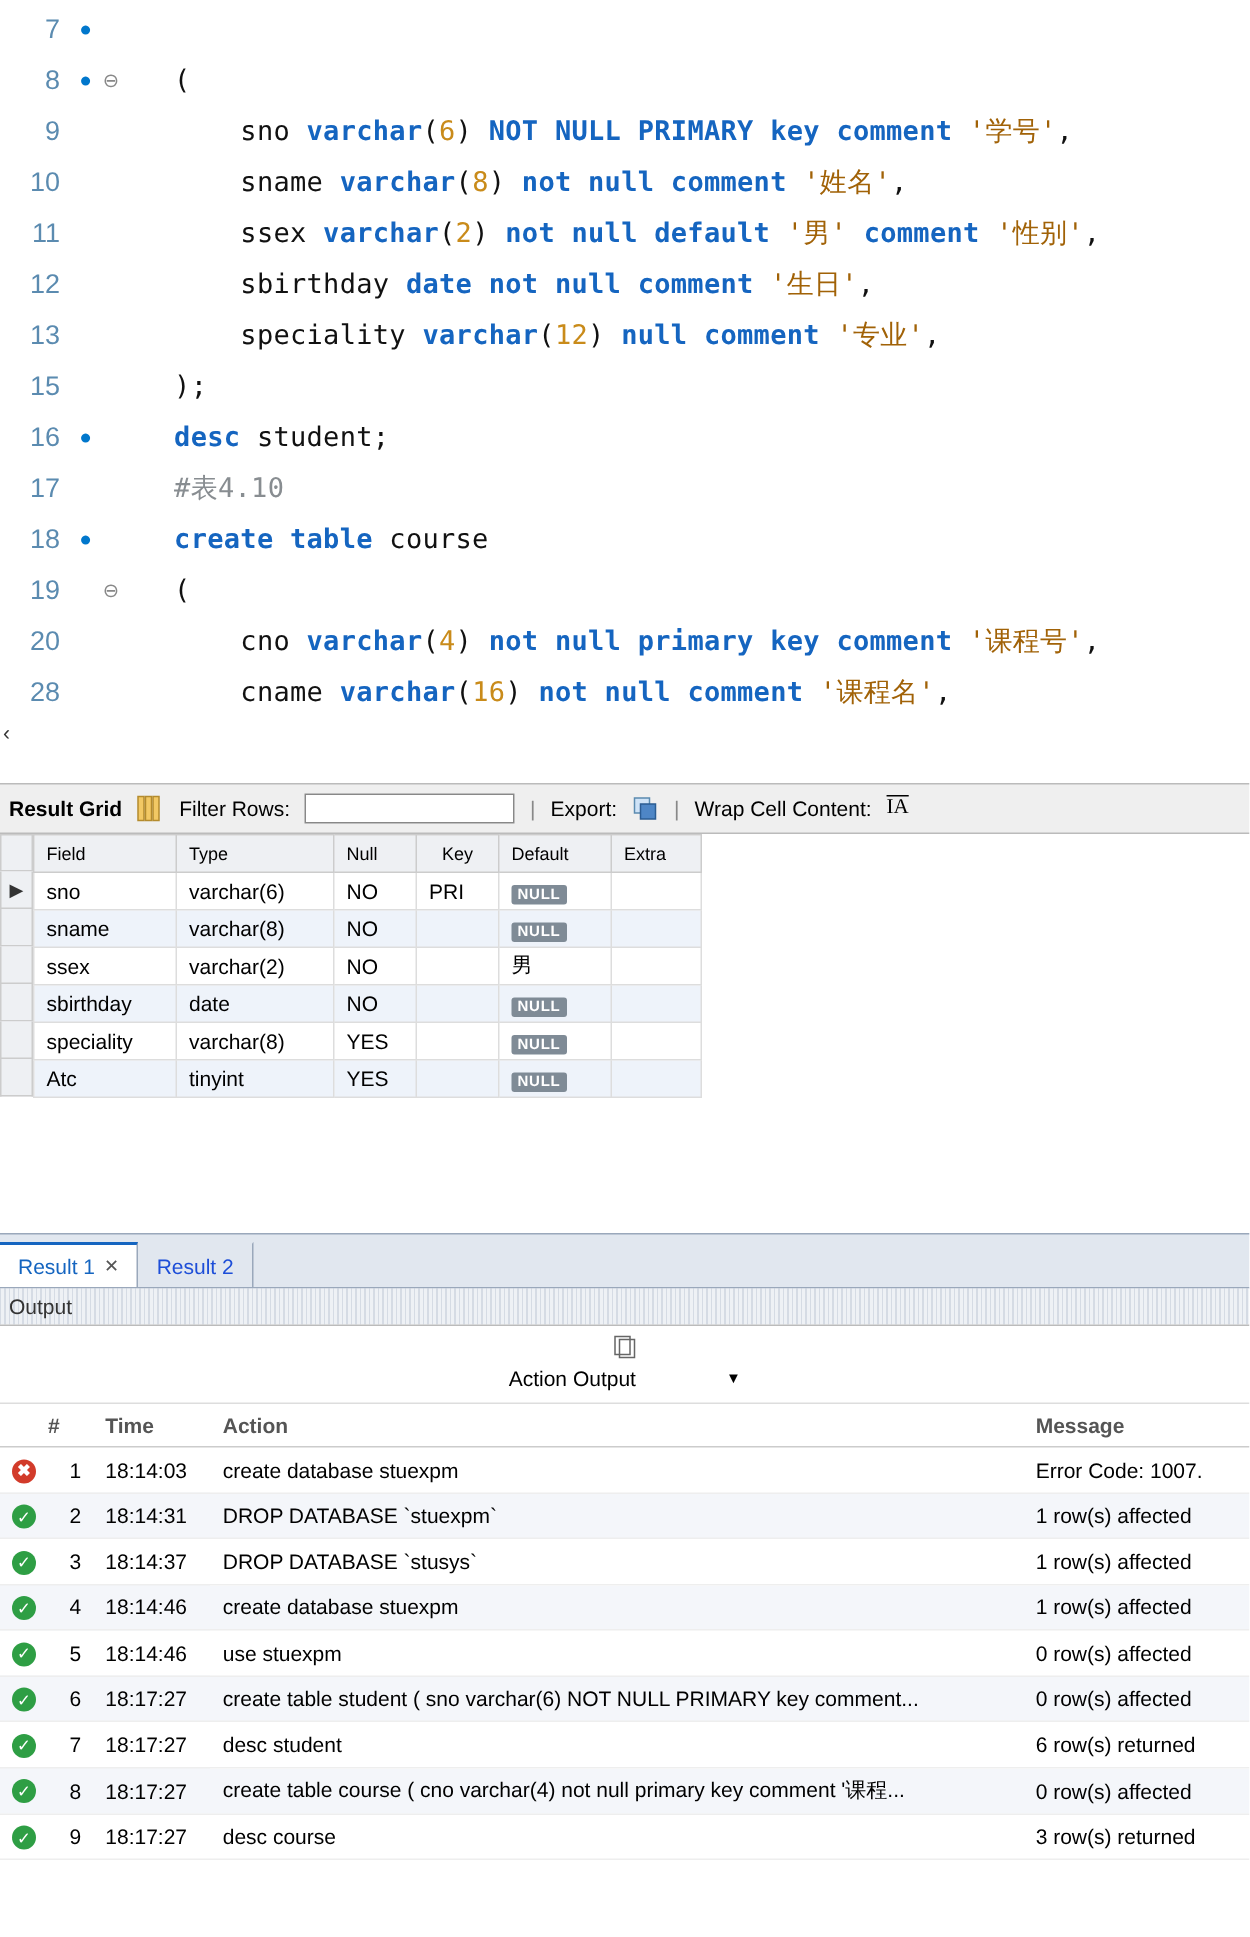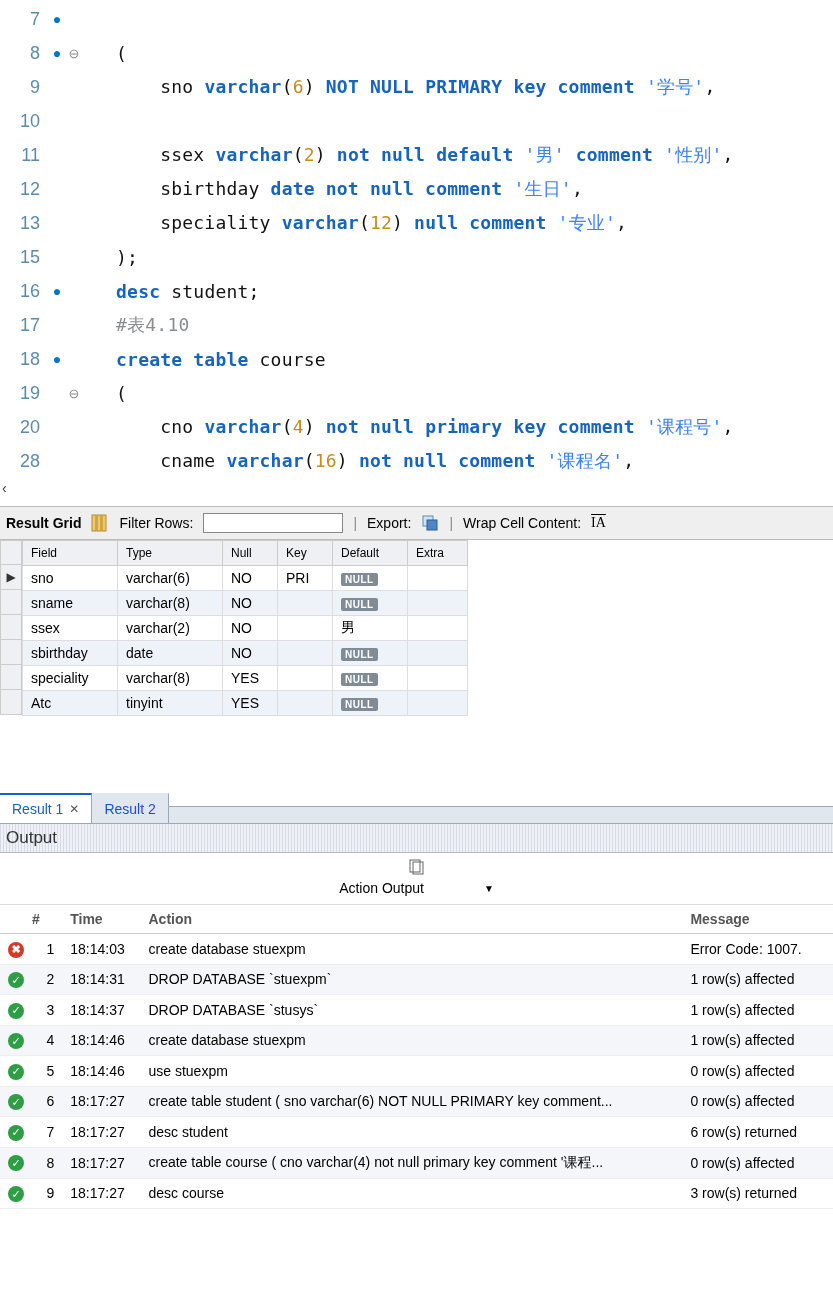--- a/index.html
+++ b/index.html
@@ -9,52 +9,52 @@
   .editor { display: flex; flex-direction: column; background: #fff; padding-top: 2px; }
   .code-line { display: flex; align-items: center; height: 34px; }
   .gutter { width: 50px; text-align: right; padding-right: 10px; color: #5b8bb0; font-size: 18px; user-select: none; }
   .bullet { width: 14px; text-align: center; color: #0077cc; font-size: 14px; }
   .fold { width: 20px; text-align: center; color: #888; font-size: 13px; }
   .code { font-family: Consolas, "Lucida Console", monospace; font-size: 18px; white-space: pre; padding-left: 10px; letter-spacing: 0.2px; }
   .kw { color: #1565c0; font-weight: bold; }
   .kw2 { color: #1565c0; font-weight: bold; }
   .ident { color: #111; }
   .num { color: #c98b1a; }
-  .str { color: #3b82f6; }
+  .str { color: #a16207; }
   .cmt { color: #888d91; }
 
   .close-row { height: 20px; display: flex; align-items: center; color: #333; font-size: 14px; padding-left: 2px; }
 
   
-  .grid-toolbar { display: flex; align-items: center; gap: 10px; border-top: 1px solid #bbb; border-bottom: 1px solid #bbb; padding: 6px 6px; margin-top: 8px; background: #efefef; }
+  .grid-toolbar { display: flex; align-items: center; gap: 10px; border-top: 1px solid #bbb; border-bottom: 1px solid #bbb; padding: 6px 6px; margin-top: 24px; background: #efefef; }
   .grid-toolbar .lbl { font-weight: bold; }
   .grid-icon { width: 18px; height: 18px; display: inline-flex; }
   .filter-input { width: 140px; height: 20px; border: 1px solid #888; background: #fff; }
   .sep { color: #888; }
 
   
   .grid-wrap { display: flex; }
   .rowhead-col { width: 22px; display: flex; flex-direction: column; }
   .rowhead-cell { height: 25px; border: 1px solid #ccc; border-top: none; background: #eef0f3; display:flex; align-items:center; justify-content:center; font-size:12px; color:#333; }
   .rowhead-top { height: 25px; border: 1px solid #ccc; background: #eef0f3; }
   table.grid { border-collapse: collapse; }
   table.grid th { background: #eef0f3; border: 1px solid #ccc; font-weight: normal; text-align: left; padding: 3px 8px; height: 25px; font-size: 12px; }
   table.grid td { border: 1px solid #ddd; padding: 3px 8px; height: 25px; font-size: 14px; background: #fff; }
   table.grid tr:nth-child(even) td { background: #eef3fa; }
   .null-pill { background: #7f8b96; color: #fff; font-size: 10px; padding: 1px 4px; border-radius: 2px; font-weight: bold; letter-spacing: 0.5px; }
 
   
   .spacer { height: 90px; }
-  .tabs { display: flex; border-bottom: 1px solid #9aa8bb; border-top: 1px solid #9aa8bb; background: #e1e7ef; height: 18px; align-items: flex-end; }
+  .tabs { display: flex; border-bottom: 1px solid #9aa8bb; border-top: 1px solid #9aa8bb; background: #e1e7ef; height: 37px; align-items: flex-end; }
   .tab { padding: 5px 12px; font-size: 14px; color: #1d4ed8; border-right: 1px solid #9aa8bb; background: #e1e7ef; height: 30px; display:flex; align-items:center; gap:6px; border-top: 1px solid transparent;}
   .tab.active { background: #fff; color: #1565c0; border-top: 2px solid #1565c0; }
   .tab .close { color: #555; font-size: 12px; }
 
   
-  .output-header { background: repeating-linear-gradient(90deg,#d5dbe4 0 1px,#eef1f5 1px 3px); padding: 4px 6px; font-size: 17px; color: #333; border-bottom: 1px solid #bbb; }
+  .output-header { background: repeating-linear-gradient(90deg,#d5dbe4 0 1px,#eef1f5 1px 3px); padding: 4px 6px; font-size: 14px; color: #333; border-bottom: 1px solid #bbb; }
   .output-toolbar { display: flex; align-items: center; gap: 3px; padding: 6px 8px; border-bottom: 1px solid #ddd; flex-direction: column; }
   .tb-icon { width: 16px; height: 16px; }
   .dropdown { display: inline-flex; align-items: center; gap: 60px; border: none; padding: 2px 4px; }
   .dropdown .chev { font-size: 10px; }
 
   table.output { width: 100%; border-collapse: collapse; table-layout: fixed; }
   table.output th { text-align: left; padding: 6px 8px; font-size: 14px; border-bottom: 1px solid #ccc; color: #555; background: #fff; }
   table.output td { padding: 6px 8px; font-size: 14px; border-bottom: 1px solid #eee; }
   table.output tr:nth-child(even) td { background: #f4f6fa; }
   .col-status { width: 24px; }
@@ -83,20 +83,21 @@
     <div class="code-line">
       <div class="gutter">9</div>
       <div class="bullet"></div>
       <div class="fold"></div>
       <div class="code"><span class="ident">      sno </span><span class="kw">varchar</span><span class="ident">(</span><span class="num">6</span><span class="ident">) </span><span class="kw2">NOT NULL PRIMARY key comment </span><span class="str">'学号'</span><span class="ident">,</span></div>
     </div>
     <div class="code-line">
       <div class="gutter">10</div>
       <div class="bullet"></div>
       <div class="fold"></div>
+      <div class="code"><span class="ident">      sname </span><span class="kw">varchar</span><span class="ident">(</span><span class="num">8</span><span class="ident">) </span><span class="kw2">not null comment </span><span class="str">'姓名'</span><span class="ident">,</span></div>
     </div>
     <div class="code-line">
       <div class="gutter">11</div>
       <div class="bullet"></div>
       <div class="fold"></div>
       <div class="code"><span class="ident">      ssex </span><span class="kw">varchar</span><span class="ident">(</span><span class="num">2</span><span class="ident">) </span><span class="kw2">not null default </span><span class="str">'男' </span><span class="kw2">comment </span><span class="str">'性别'</span><span class="ident">,</span></div>
     </div>
     <div class="code-line">
       <div class="gutter">12</div>
       <div class="bullet"></div>
@@ -188,21 +189,21 @@
       <div class="rowhead-cell"></div>
       <div class="rowhead-cell"></div>
       <div class="rowhead-cell"></div>
     </div>
   <table class="grid" id="grid-table">
     <thead>
         <tr id="grid-head">
           <th style="width: 95px;">Field</th>
           <th style="width: 105px;">Type</th>
           <th style="width: 55px;">Null</th>
-          <th style="width: 55px;">Key</th>
+          <th style="width: 55px; text-align: center;">Key</th>
           <th style="width: 75px;">Default</th>
           <th style="width: 60px;">Extra</th>
         </tr>
       </thead>
     <tbody id="grid-body">
         <tr>
           <td>sno</td>
           <td>varchar(6)</td>
           <td>NO</td>
           <td>PRI</td>

